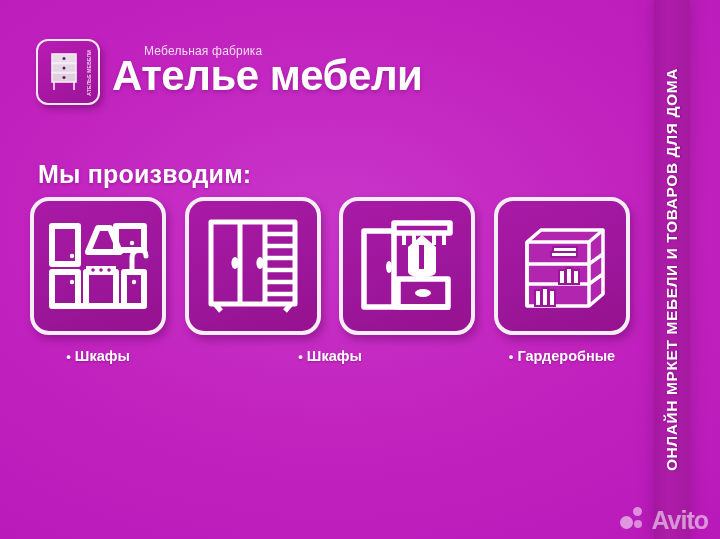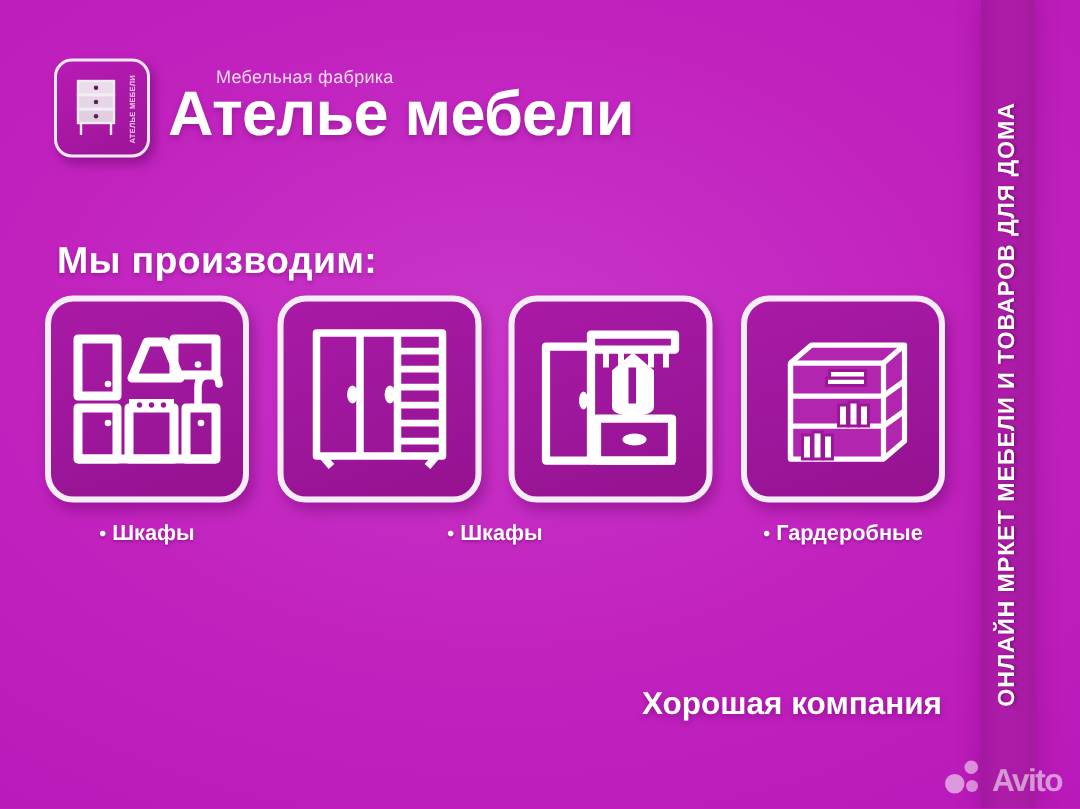--- a/index.html
+++ b/index.html
@@ -162,21 +162,21 @@
     align-items:center;
     gap:3px;
     opacity:.62;
   }
   .avito-dots { position:relative; width:28px; height:26px; }
   .avito-dots i { position:absolute; border-radius:50%; display:block; background:#F4E4F4; }
   .d1 { width:13px; height:13px; left:0;  top:9px; }
   .d2 { width:9px;  height:9px;  left:13px; top:0px; background:#F2D9F2 !important; }
   .d3 { width:8px;  height:8px;  left:14px; top:13px; background:#EFD2EF !important; }
   .avito-word {
-    font-size:21px;
+    font-size:25px;
     font-weight:bold;
     color:#F3E2F3;
     letter-spacing:-1px;
     line-height:1;
   }
 </style>
 </head>
 <body>
 
 <div class="poster">
@@ -323,21 +323,20 @@
       <span class="bullet">•</span>
       <span>Шкафы</span>
     </div>
     <div class="label-cell">
       <span class="bullet">•</span>
       <span>Гардеробные</span>
     </div>
   </div>
 
   <div class="slogan">
-    <div>Хорошая компания</div>
   </div>
 
   <div class="avito">
     <span class="avito-dots">
       <i class="d1"></i>
         <i class="d2"></i>
         <i class="d3"></i>
     </span>
     <span class="avito-word">Avito</span>
   </div>

